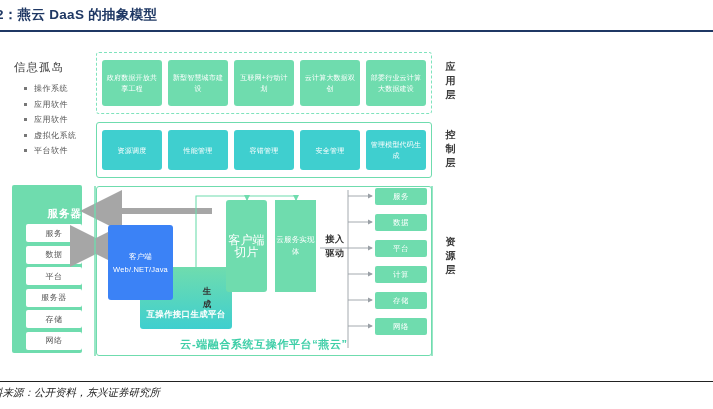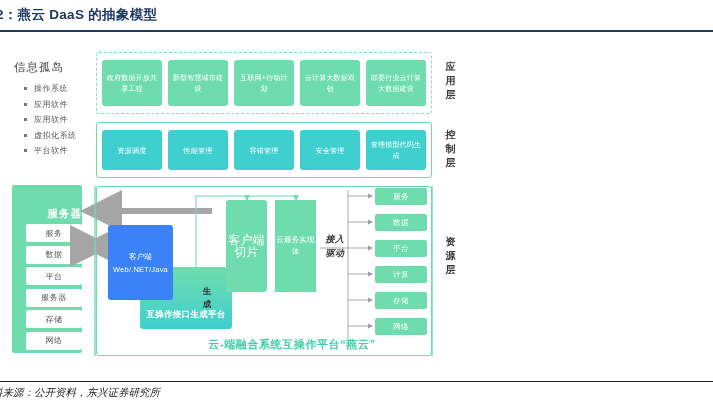--- a/index.html
+++ b/index.html
@@ -164,37 +164,37 @@
   }
   .gen-label{
     position:absolute;left:199px;top:285px;width:16px;
     font-size:8.5px;color:#333;text-align:center;line-height:13px;
     font-weight:bold;z-index:4;
   }
   .gen-label span{display:block;}
   .access-label{
     position:absolute;left:321px;top:232px;width:28px;
     font-size:9px;color:#333;text-align:center;line-height:14px;
-    font-weight:bold;z-index:4;letter-spacing:.5px;font-style:italic;
+    font-weight:bold;z-index:4;letter-spacing:.5px;
   }
   .access-label span{display:block;}
 
   
   .res-col{position:absolute;left:375px;top:188px;width:52px;}
   .res-cell{
     width:52px;height:17px;background:#6FDCAE;border-radius:2px;
     margin-bottom:9px;display:flex;align-items:center;justify-content:center;
     font-size:7.5px;color:#ffffff;letter-spacing:.4px;
   }
 
   
   .yanyun-caption{
     position:absolute;left:96px;top:337px;width:336px;
     text-align:center;font-size:11px;font-weight:bold;
-    color:#3FCFA8;letter-spacing:.6px;padding-left:28px;
+    color:#3FCFA8;letter-spacing:.6px;
   }
 </style>
 </head>
 <body>
 
 <div class="page">
 
   <div class="title">2：燕云 DaaS 的抽象模型</div>
   <div class="title-rule"></div>
 

